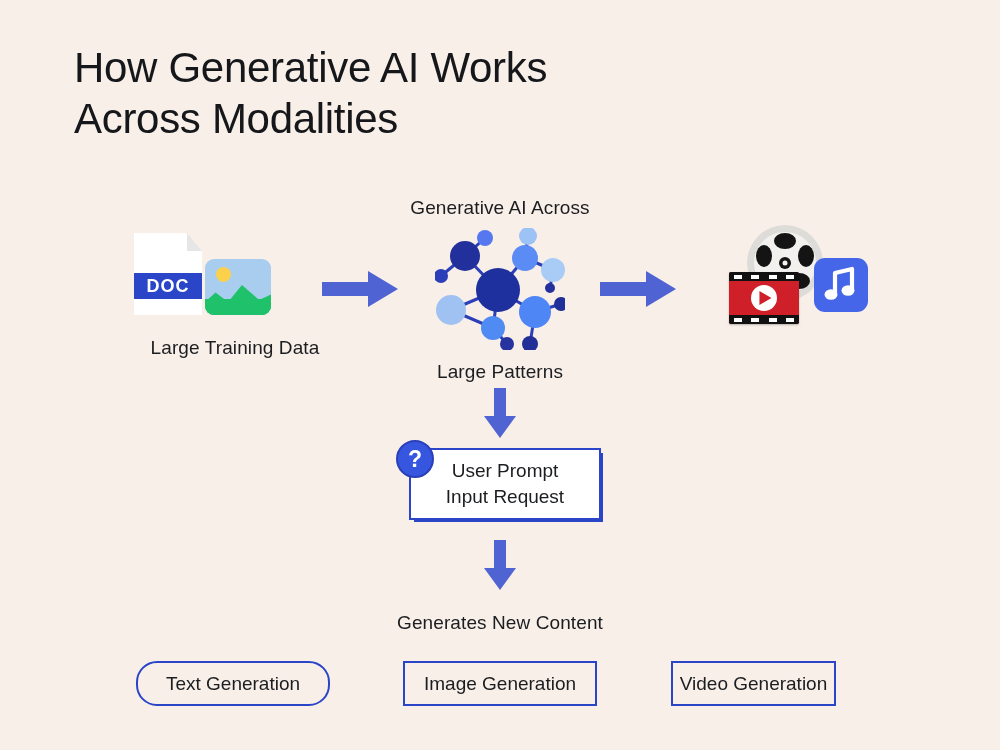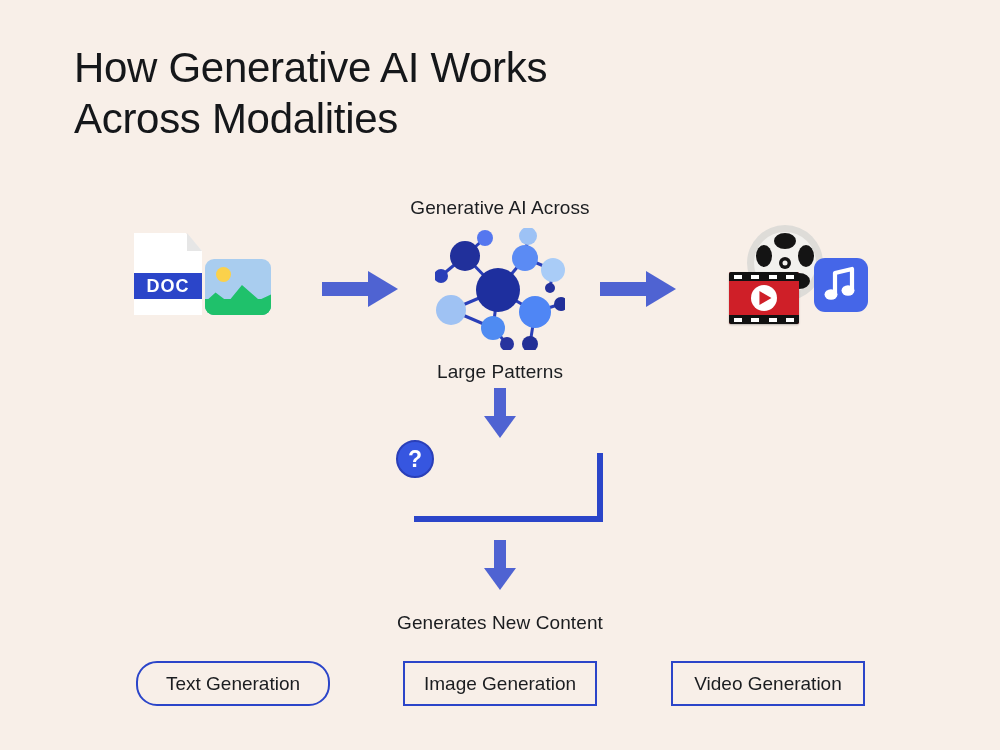--- a/index.html
+++ b/index.html
@@ -282,21 +282,21 @@
     display: flex;
     align-items: center;
     justify-content: center;
     font-size: 19px;
     color: #1b1d20;
     box-sizing: border-box;
     white-space: nowrap;
   }
   .out-box-1 { left: 136px; width: 194px; border-radius: 21px; }
   .out-box-2 { left: 403px; width: 194px; }
-  .out-box-3 { left: 671px; width: 194px; }
+  .out-box-3 { left: 671px; width: 165px; }
 </style>
 </head>
 <body>
 
 <div id="canvas">
 
   <div class="title">How Generative AI Works
 Across Modalities</div>
 
   <div class="doc-icon">
@@ -304,20 +304,21 @@
     <div class="doc-fold"></div>
     <div class="doc-band">DOC</div>
   </div>
 
   <div class="pic-icon">
     <div class="pic-sun"></div>
     <div class="pic-mtn2"></div>
     <div class="pic-mtn"></div>
   </div>
 
+  <div class="caption cap-train">Large Training Data</div>
 
   <div class="arrow-h arrow-h1">
     <div class="shaft"></div>
     <div class="head"></div>
   </div>
 
   <div class="caption cap-model">Generative AI Across</div>
 
   <div class="nn">
     <svg width="130" height="122" viewBox="0 0 130 122">
@@ -405,20 +406,24 @@
     </div>
   </div>
 
   <div class="arrow-v arrow-v1">
     <div class="shaft"></div>
     <div class="head"></div>
   </div>
 
   <div class="prompt-shadow"></div>
   <div class="prompt-shadow2"></div>
+  <div class="prompt-box">
+    <span>User Prompt</span>
+    <span>Input Request</span>
+  </div>
   <div class="q-badge">?</div>
 
   <div class="arrow-v arrow-v2">
     <div class="shaft"></div>
     <div class="head"></div>
   </div>
 
   <div class="caption cap-gen">Generates New Content</div>
 
   <div class="out-box out-box-1">Text Generation</div>

